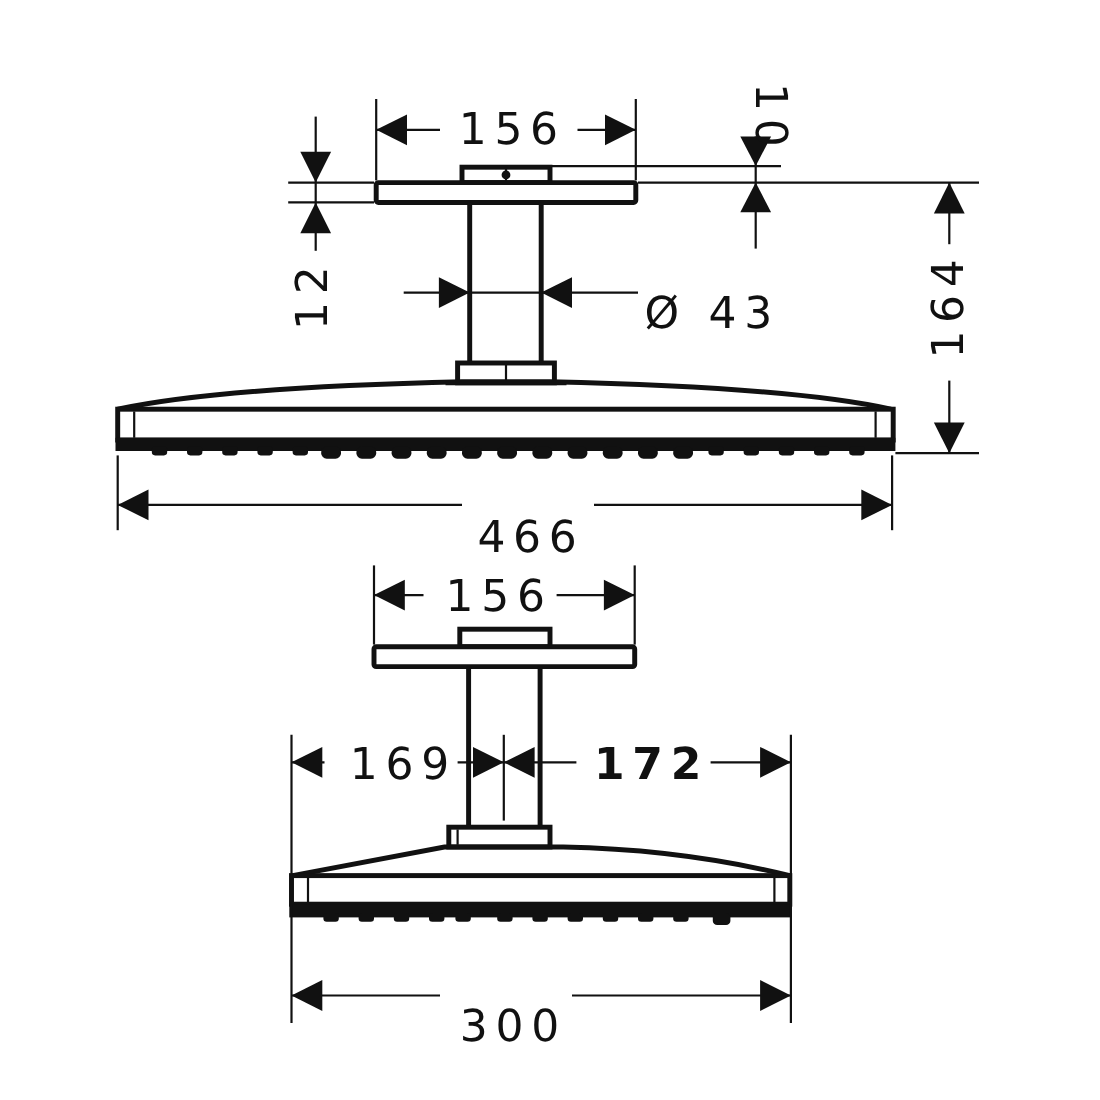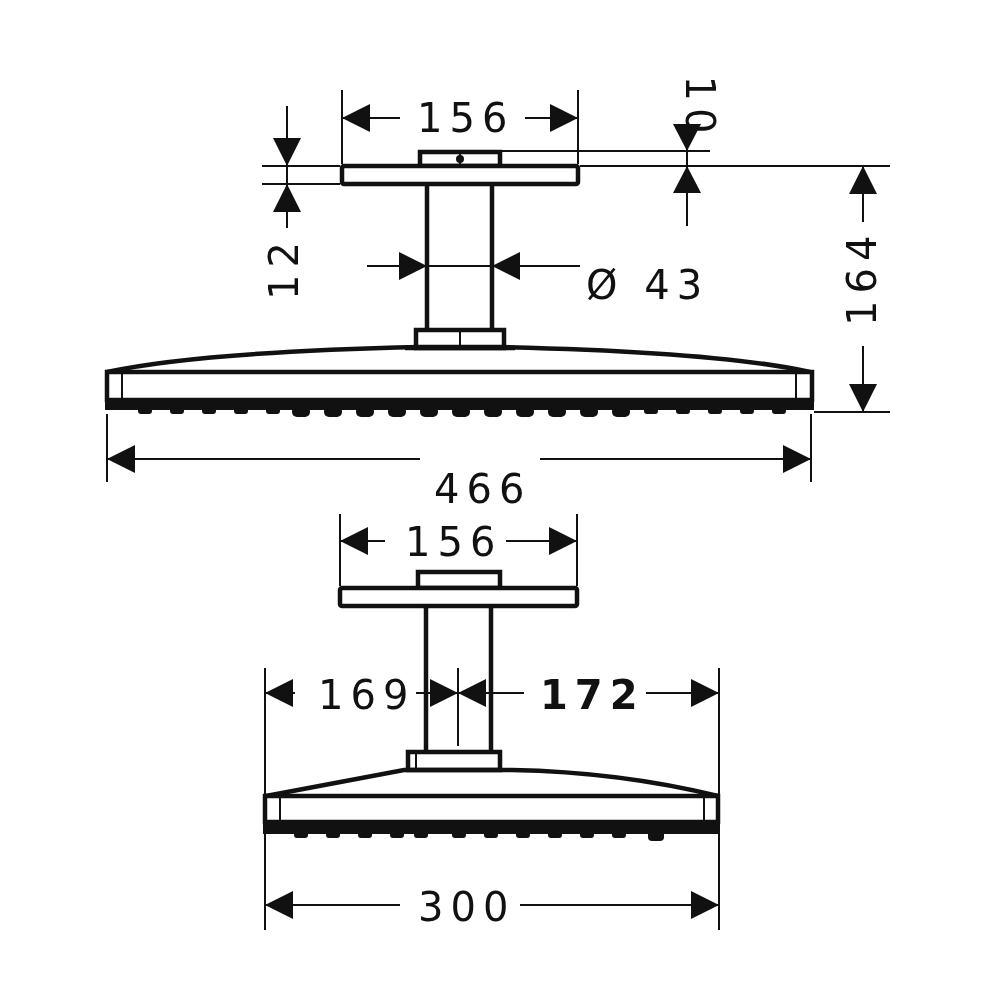--- a/index.html
+++ b/index.html
@@ -184,13 +184,13 @@
 <div class="lbl" style="left:417px;top:98px;">156</div>
 <div class="lbl" style="left:264px;top:300px;transform:rotate(-90deg);transform-origin:left top;">12</div>
 <div class="lbl" style="left:668px;top:88px;transform:rotate(90deg);transform-origin:center;">10</div>
 <div class="lbl" style="left:586px;top:248px;margin-top:17px;">Ø 43</div>
 <div class="lbl" style="left:842px;top:326px;transform:rotate(-90deg);transform-origin:left top;">164</div>
 <div class="lbl" style="left:434px;top:441px;margin-top:28px;">466</div>
 
 <div class="lbl" style="left:405px;top:522px;">156</div>
 <div class="lbl" style="left:318px;top:675px;">169</div>
 <div class="lbl" style="left:540px;top:675px;font-weight:bold;">172</div>
-<div class="lbl" style="left:418px;top:887px;">300</div>
+<div class="lbl" style="left:418px;top:913px;">300</div>
 
 </body></html>

